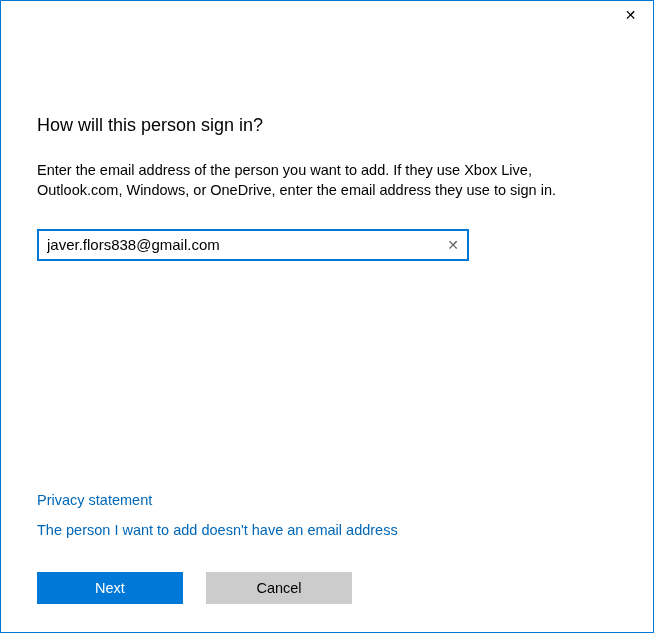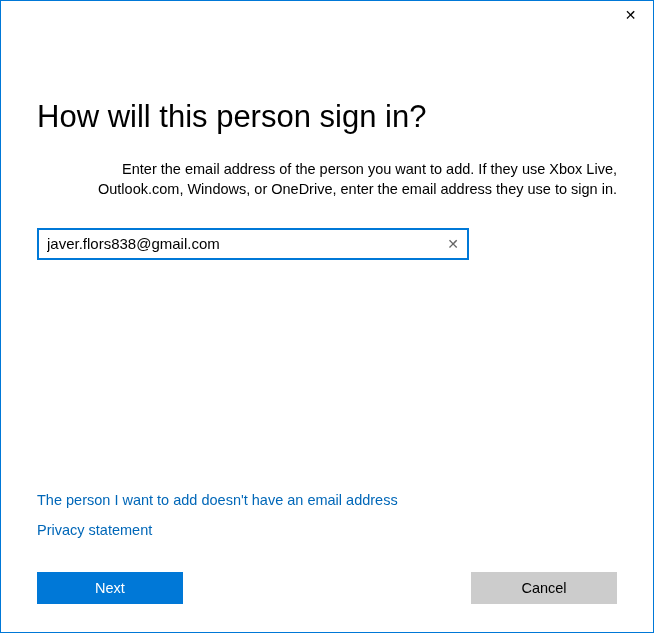--- a/index.html
+++ b/index.html
@@ -40,32 +40,31 @@
       color: #000;
       font-family: Arial, sans-serif;
     }
     .content {
       padding: 20px 36px 0 36px;
       flex: 1;
       display: flex;
       flex-direction: column;
     }
     .heading {
-      font-size: 31px;
+      font-size: 18px;
       font-weight: 400;
       color: #000;
-      margin-top: 48px;
+      margin-top: 64px;
       margin-bottom: 24px;
     }
     .description {
       font-size: 14.5px;
       color: #000;
       line-height: 1.4;
       margin-bottom: 28px;
-      text-align: right;
     }
     .input-wrapper {
       position: relative;
       width: 432px;
     }
     .email-input {
       width: 100%;
       height: 32px;
       border: 2px solid #0078d7;
       padding: 0 30px 0 8px;
@@ -98,21 +97,21 @@
     .link {
       display: block;
       color: #0067b8;
       font-size: 14.5px;
       text-decoration: none;
       margin-bottom: 14px;
       cursor: pointer;
     }
     .footer {
       display: flex;
-      justify-content: space-between;
+      justify-content: flex-start;
       gap: 8px;
       padding: 0 36px 28px 36px;
     }
     .btn {
       width: 146px;
       height: 32px;
       border: none;
       font-size: 14.5px;
       font-family: 'Segoe UI', Tahoma, sans-serif;
       cursor: pointer;
@@ -140,21 +139,21 @@
     <h1 class="heading">How will this person sign in?</h1>
     <p class="description">Enter the email address of the person you want to add. If they use Xbox Live, Outlook.com, Windows, or OneDrive, enter the email address they use to sign in.</p>
     <div class="input-wrapper">
       <input type="text" class="email-input" value="javer.flors838@gmail.com" style="">
       <div class="clear-btn">
         <span>✕</span>
       </div>
     </div>
     <div class="spacer"></div>
     <div class="links">
+      <a class="link">Privacy statement</a>
       <a class="link">The person I want to add doesn't have an email address</a>
-      <a class="link">Privacy statement</a>
     </div>
   </div>
   <div class="footer">
     <button class="btn btn-primary">Next</button>
     <button class="btn btn-secondary">Cancel</button>
   </div>
 </div>
 
 </body></html>

